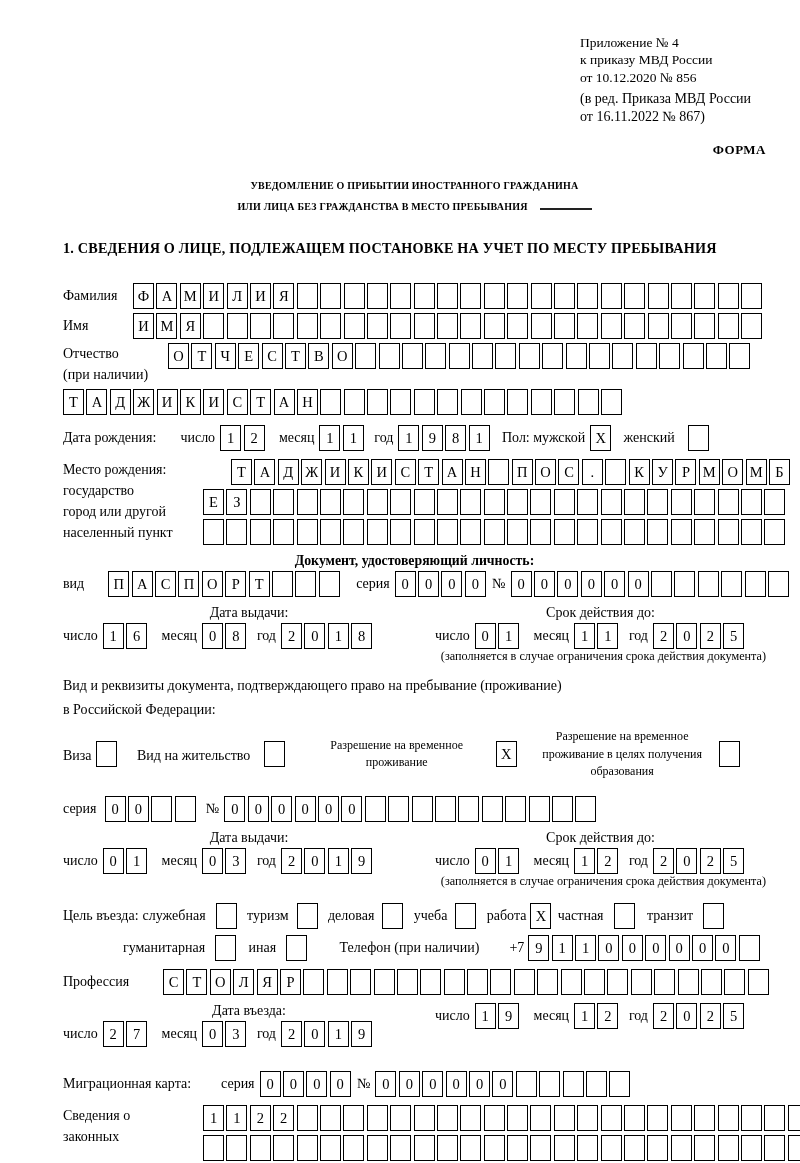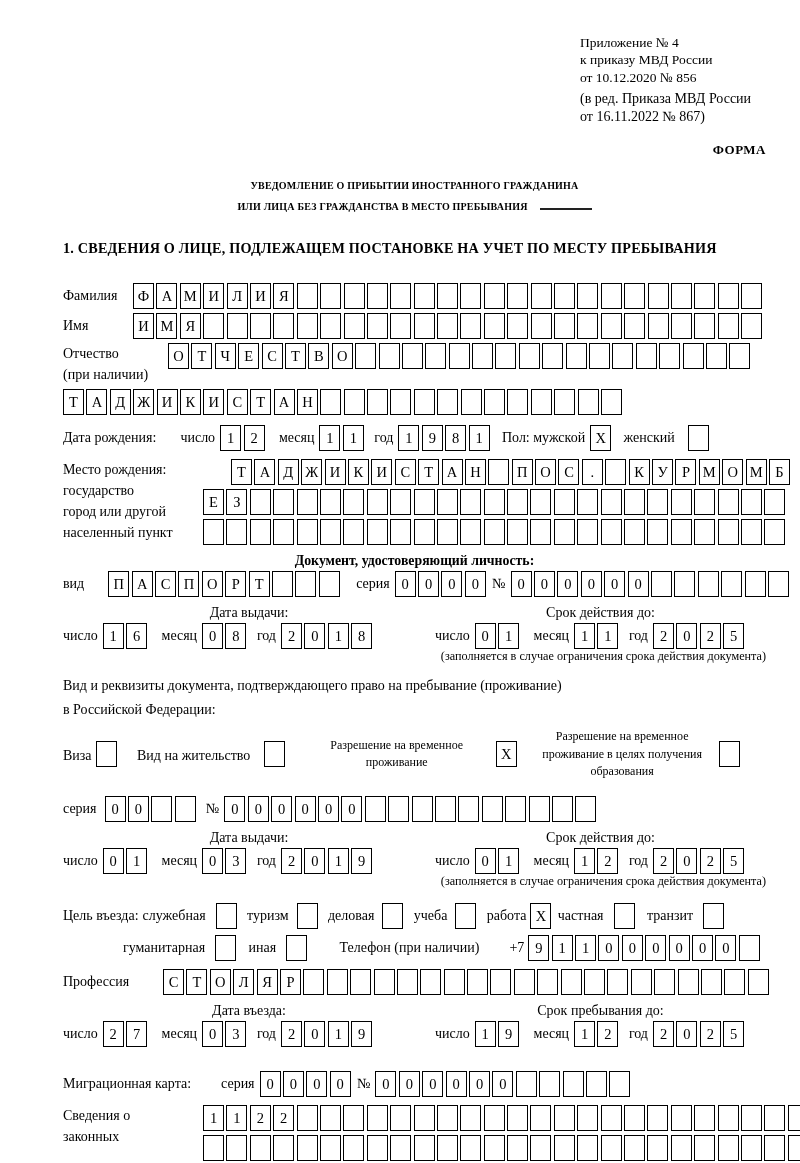--- a/index.html
+++ b/index.html
@@ -605,21 +605,20 @@
         <span class="dlbl ml8">год</span>
         <span class="cells">
             <span class="cell">2</span>
             <span class="cell">0</span>
             <span class="cell">1</span>
             <span class="cell">9</span>
           </span>
       </div>
     </div>
     <div class="datecol-r">
-      <div class="date-heading">Срок пребывания до:</div>
       <div class="date-row">
         <span class="dlbl">число</span>
         <span class="cells">
             <span class="cell">1</span>
             <span class="cell">9</span>
           </span>
         <span class="dlbl gap">месяц</span>
         <span class="cells">
             <span class="cell">1</span>
             <span class="cell">2</span>

